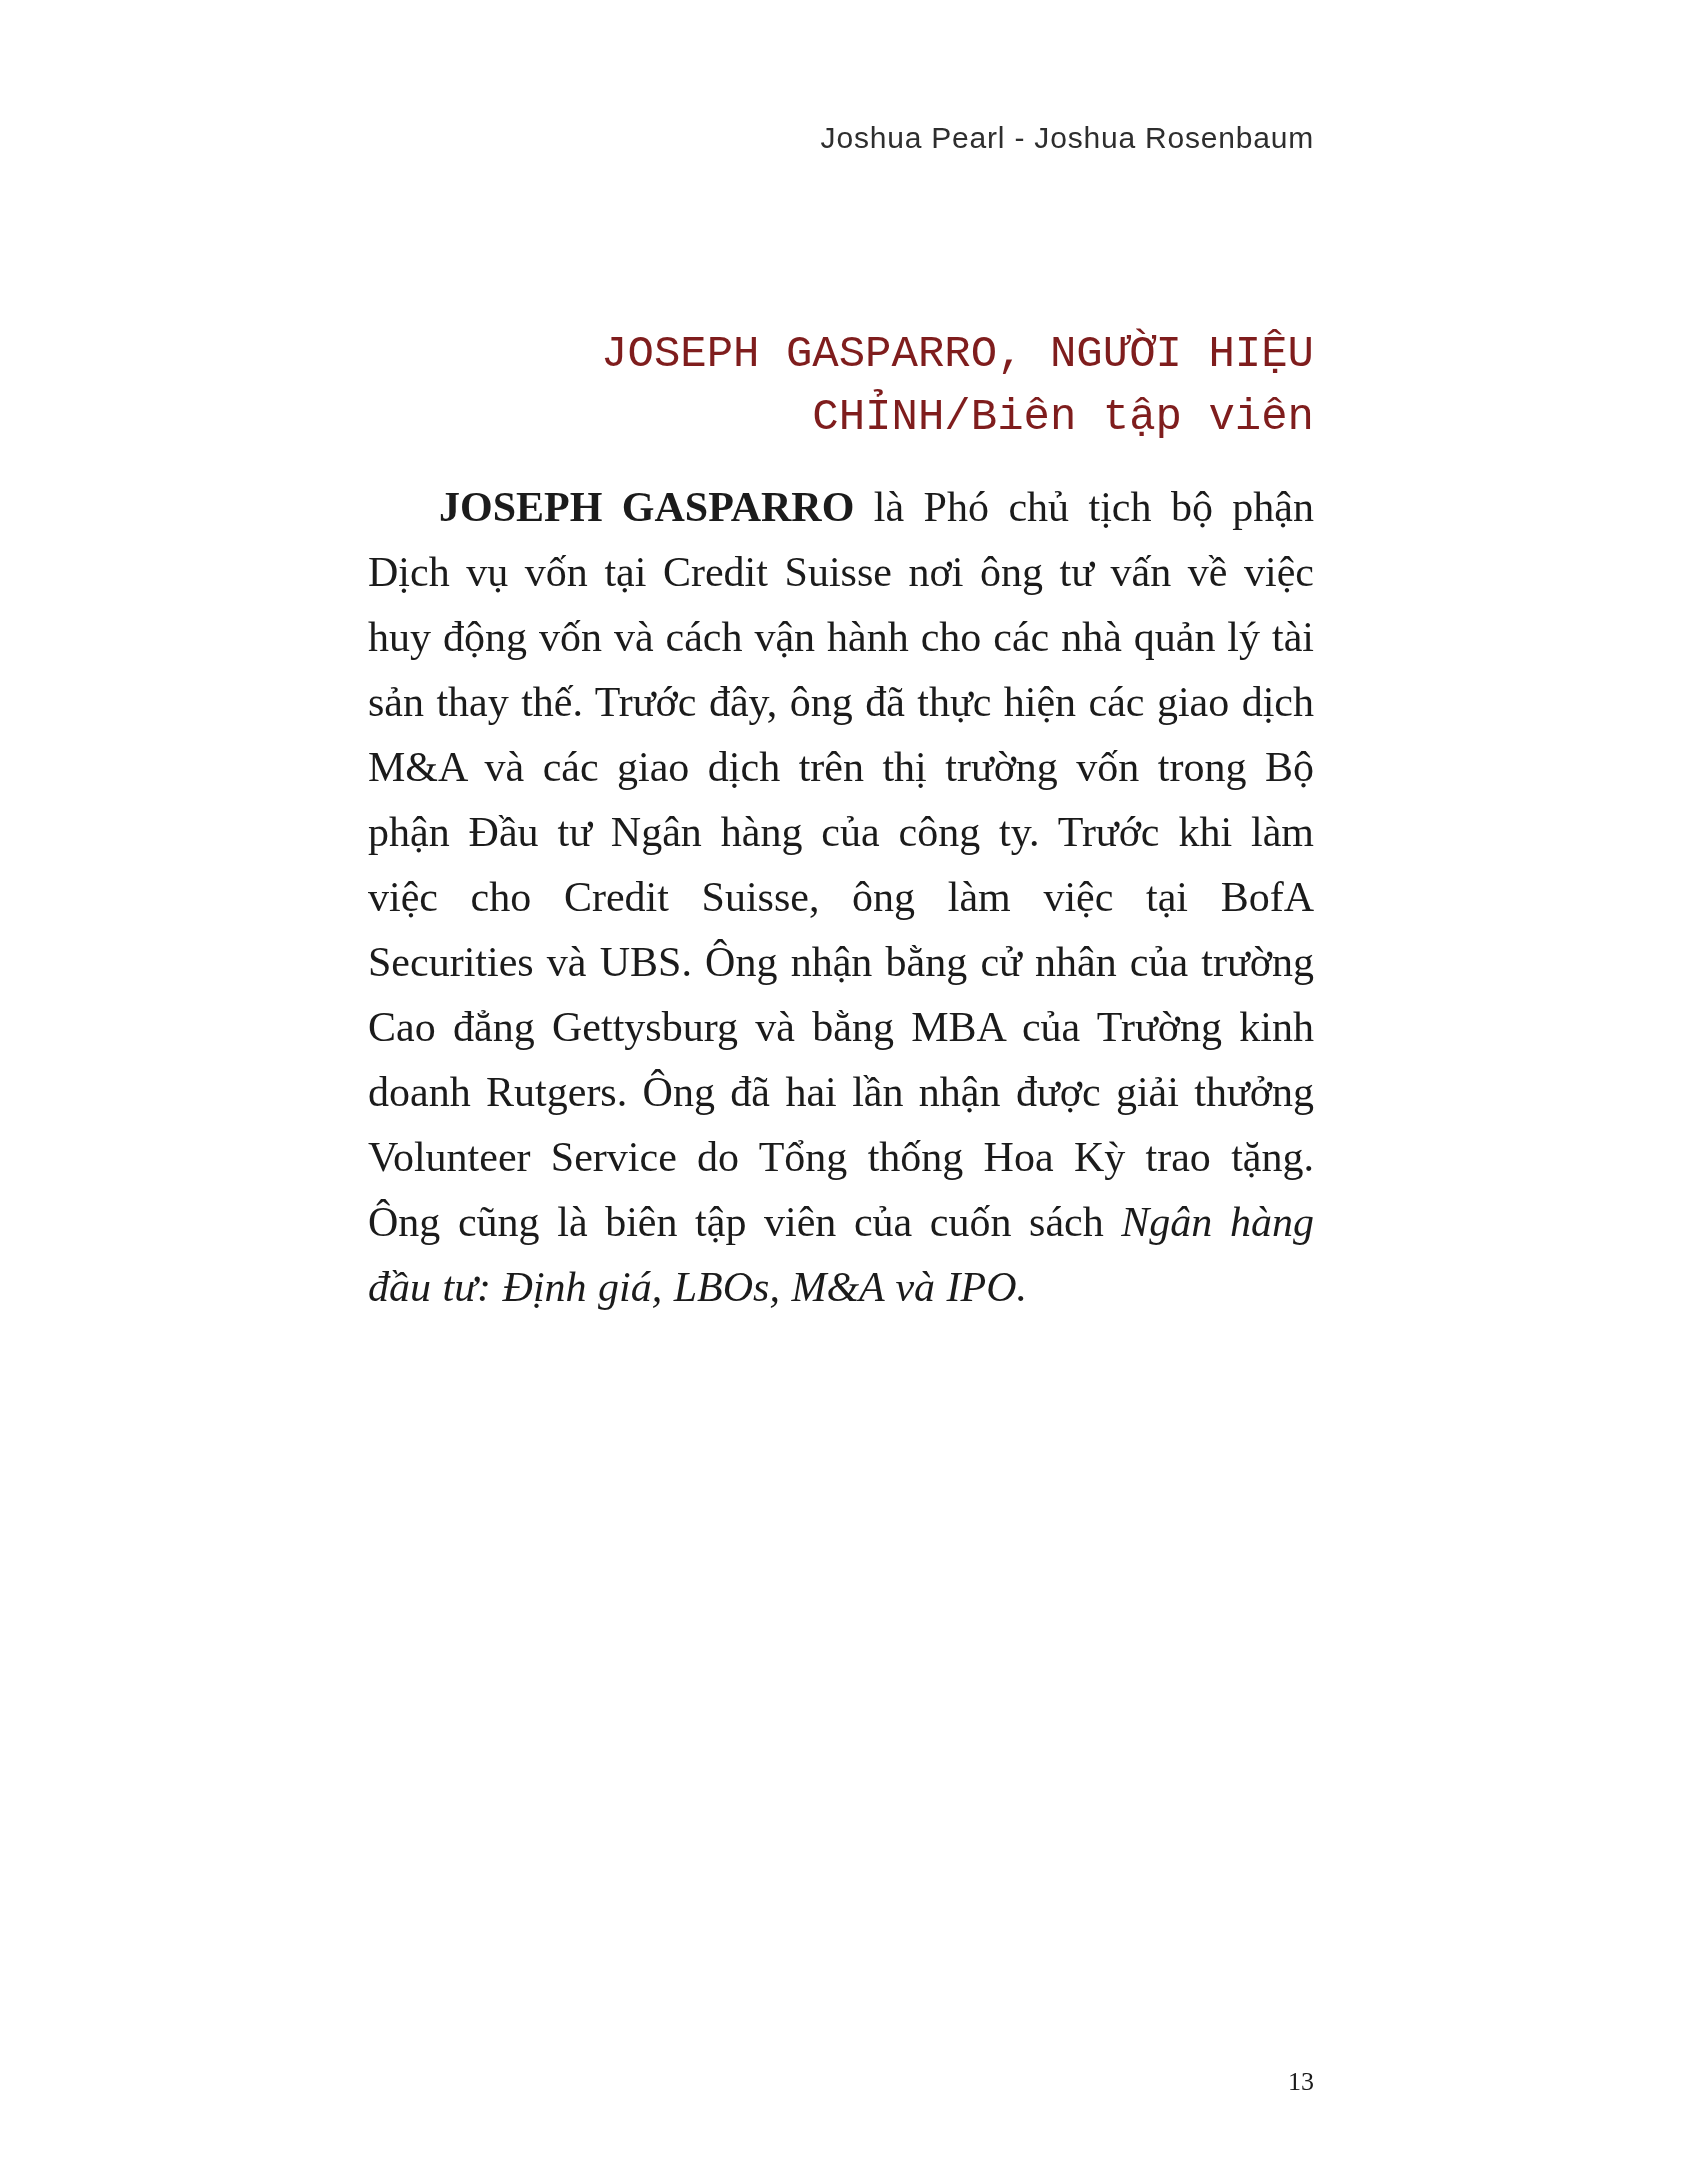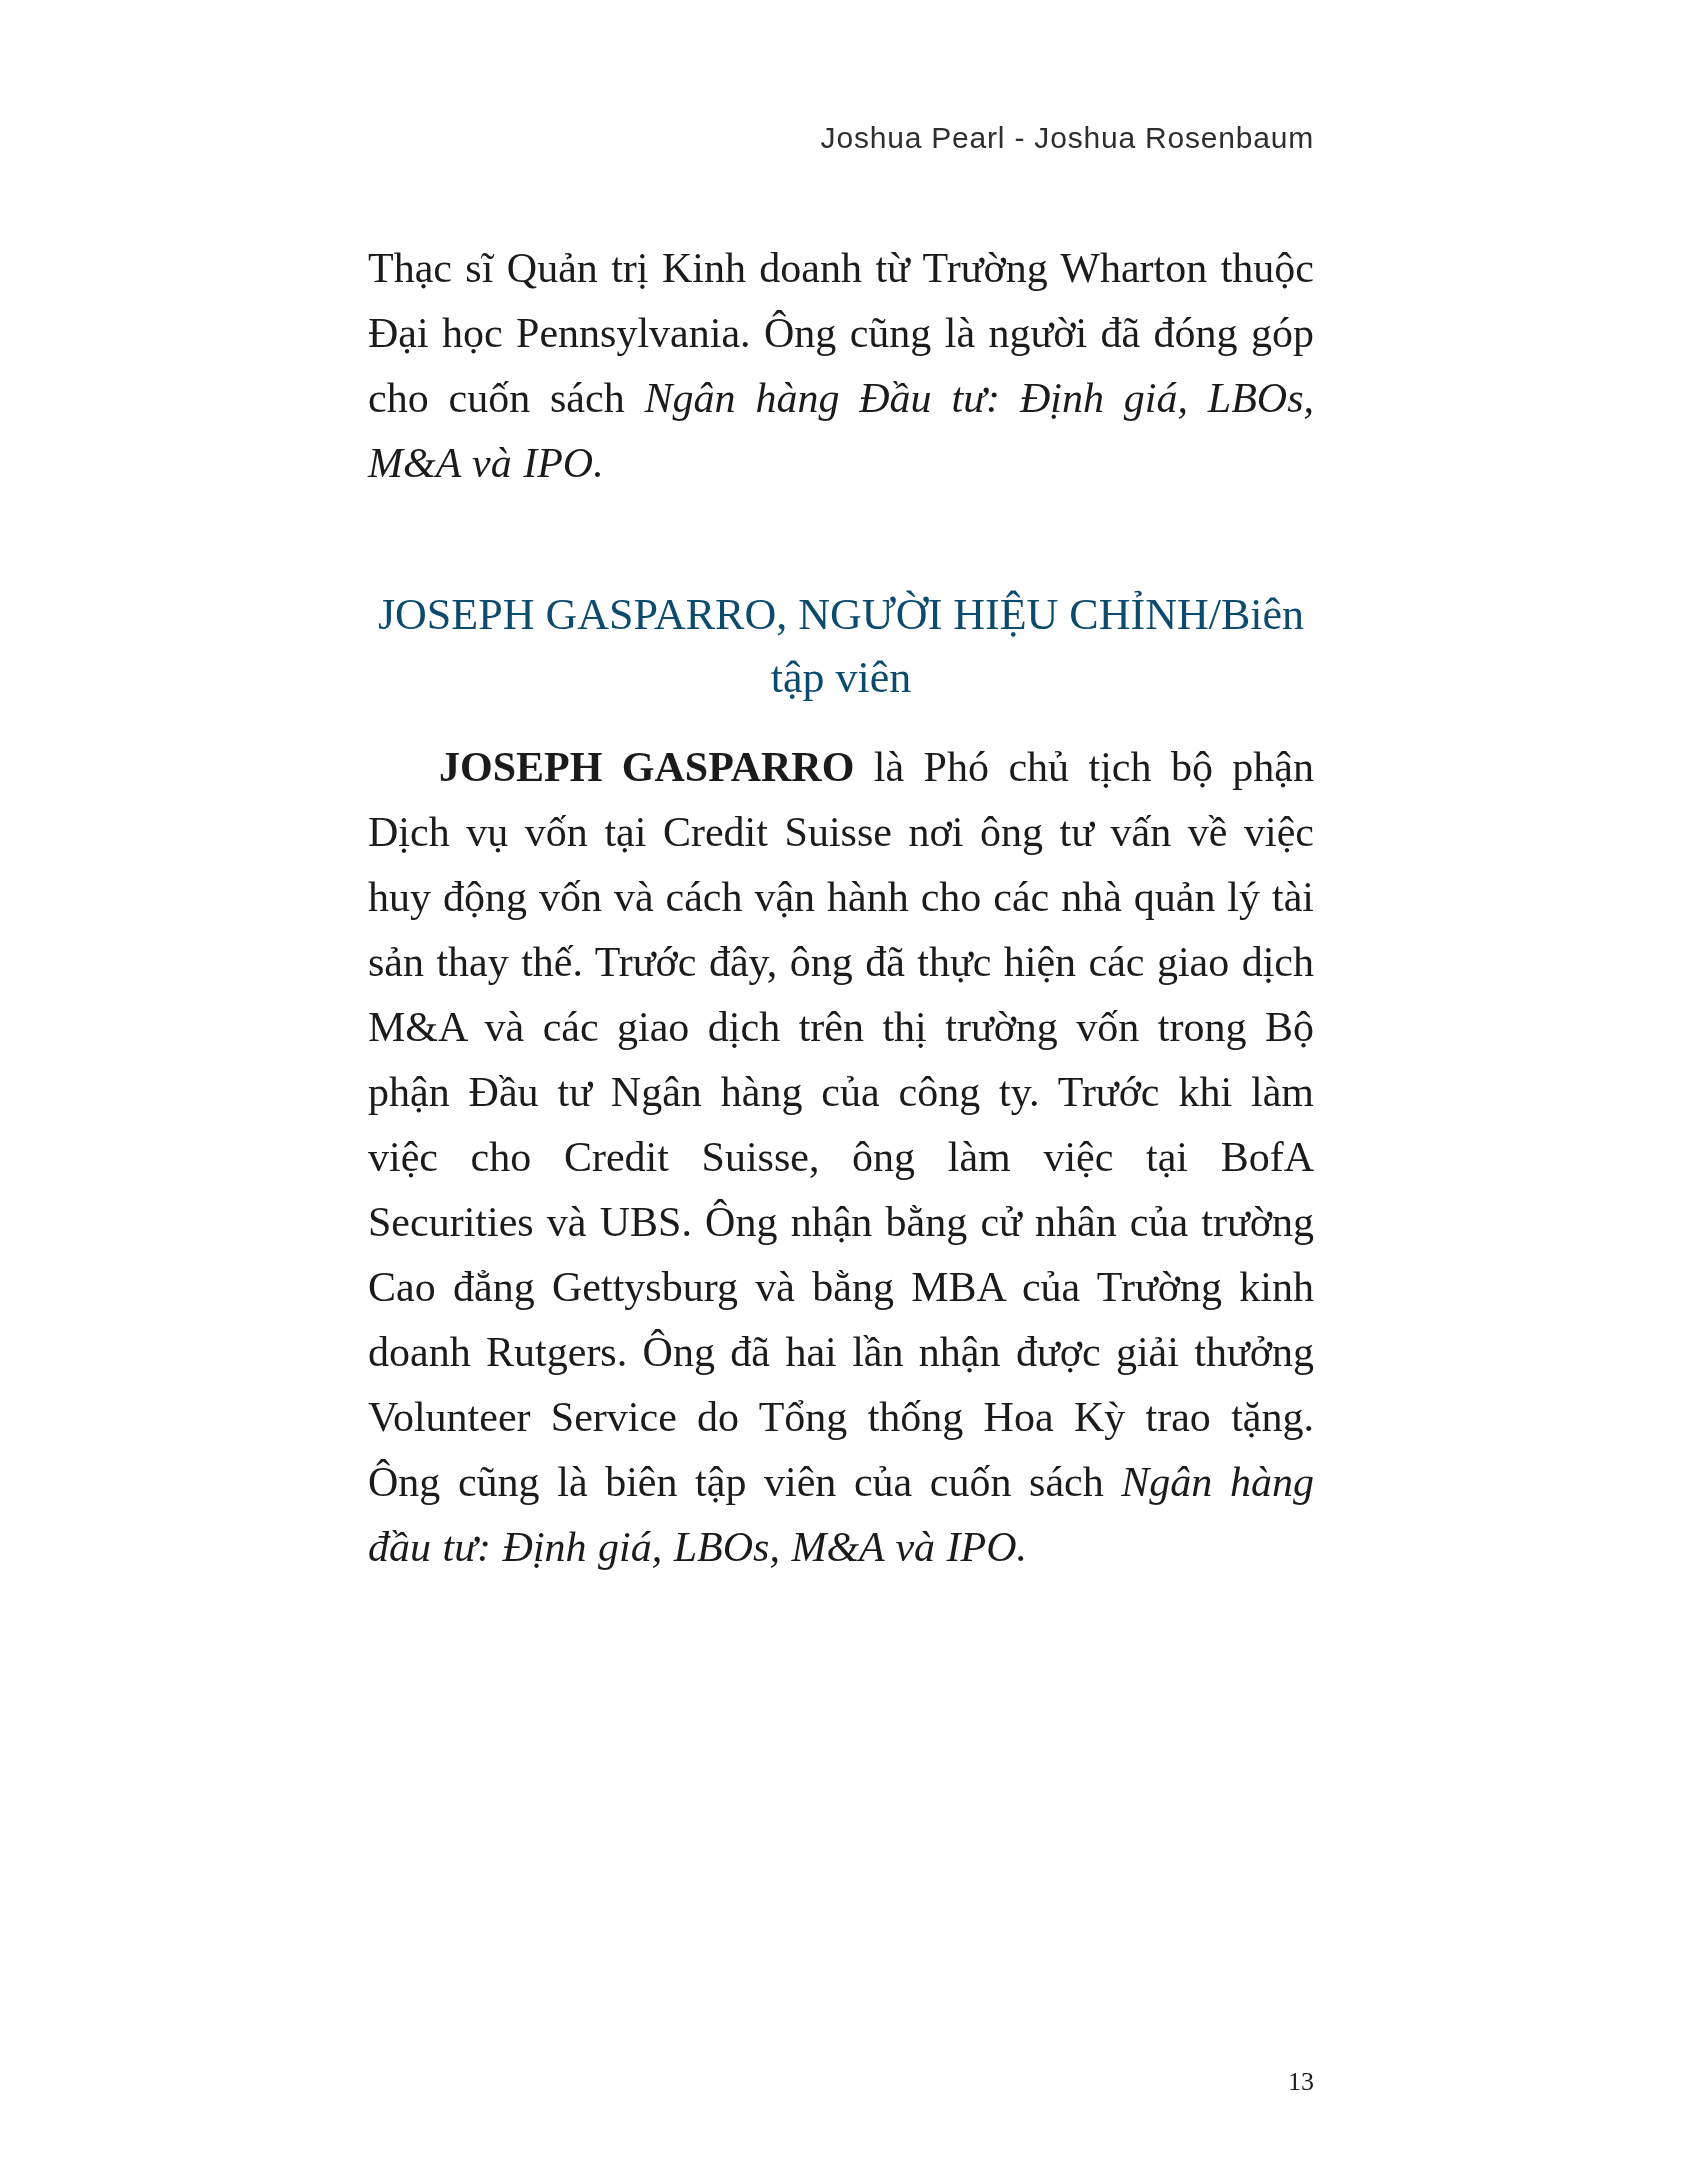--- a/index.html
+++ b/index.html
@@ -45,26 +45,26 @@
     color: #1b1b1b;
     word-spacing: 1px;
   }
 
   .para.indent-first {
     text-indent: 71px;
   }
 
   .section-heading {
     margin-top: 87px;
-    font-family: Liberation Serif, serif;
+    font-family: Liberation Mono, monospace;
     font-size: 44px;
     font-weight: 400;
     line-height: 63px;
-    color: #0c4a6e;
-    text-align: center;
+    color: #7f1d1d;
+    text-align: right;
   }
 
   .para.second {
     margin-top: 26px;
   }
 
   .run-normal { font-style: normal; font-weight: normal; }
   .run-italic { font-style: italic; }
   .run-bold   { font-weight: bold; }
 
@@ -81,21 +81,20 @@
 </style>
 </head>
 <body>
 
 <div class="page">
 
   <div class="running-header">Joshua Pearl - Joshua Rosenbaum</div>
 
   <div class="content">
 
-    <p class="para"><span class="run-normal">Thạc sĩ Quản trị Kinh doanh từ Trường Wharton thuộc Đại học Pennsylvania. Ông cũng là người đã đóng góp cho cuốn sách </span><span class="run-italic">Ngân hàng Đầu tư: Định giá, LBOs, M&amp;A và IPO.</span></p>
 
     <h2 class="section-heading">JOSEPH GASPARRO, NGƯỜI HIỆU CHỈNH/Biên tập viên</h2>
 
     <p class="para second indent-first"><span class="run-bold">JOSEPH GASPARRO</span><span class="run-normal"> là Phó chủ tịch bộ phận Dịch vụ vốn tại Credit Suisse nơi ông tư vấn về việc huy động vốn và cách vận hành cho các nhà quản lý tài sản thay thế. Trước đây, ông đã thực hiện các giao dịch M&amp;A và các giao dịch trên thị trường vốn trong Bộ phận Đầu tư Ngân hàng của công ty. Trước khi làm việc cho Credit Suisse, ông làm việc tại BofA Securities và UBS. Ông nhận bằng cử nhân của trường Cao đẳng Gettysburg và bằng MBA của Trường kinh doanh Rutgers. Ông đã hai lần nhận được giải thưởng Volunteer Service do Tổng thống Hoa Kỳ trao tặng. Ông cũng là biên tập viên của cuốn sách </span><span class="run-italic">Ngân hàng đầu tư: Định giá, LBOs, M&amp;A và IPO.</span></p>
 
   </div>
 
   <div class="page-number">13</div>
 
 </div>

